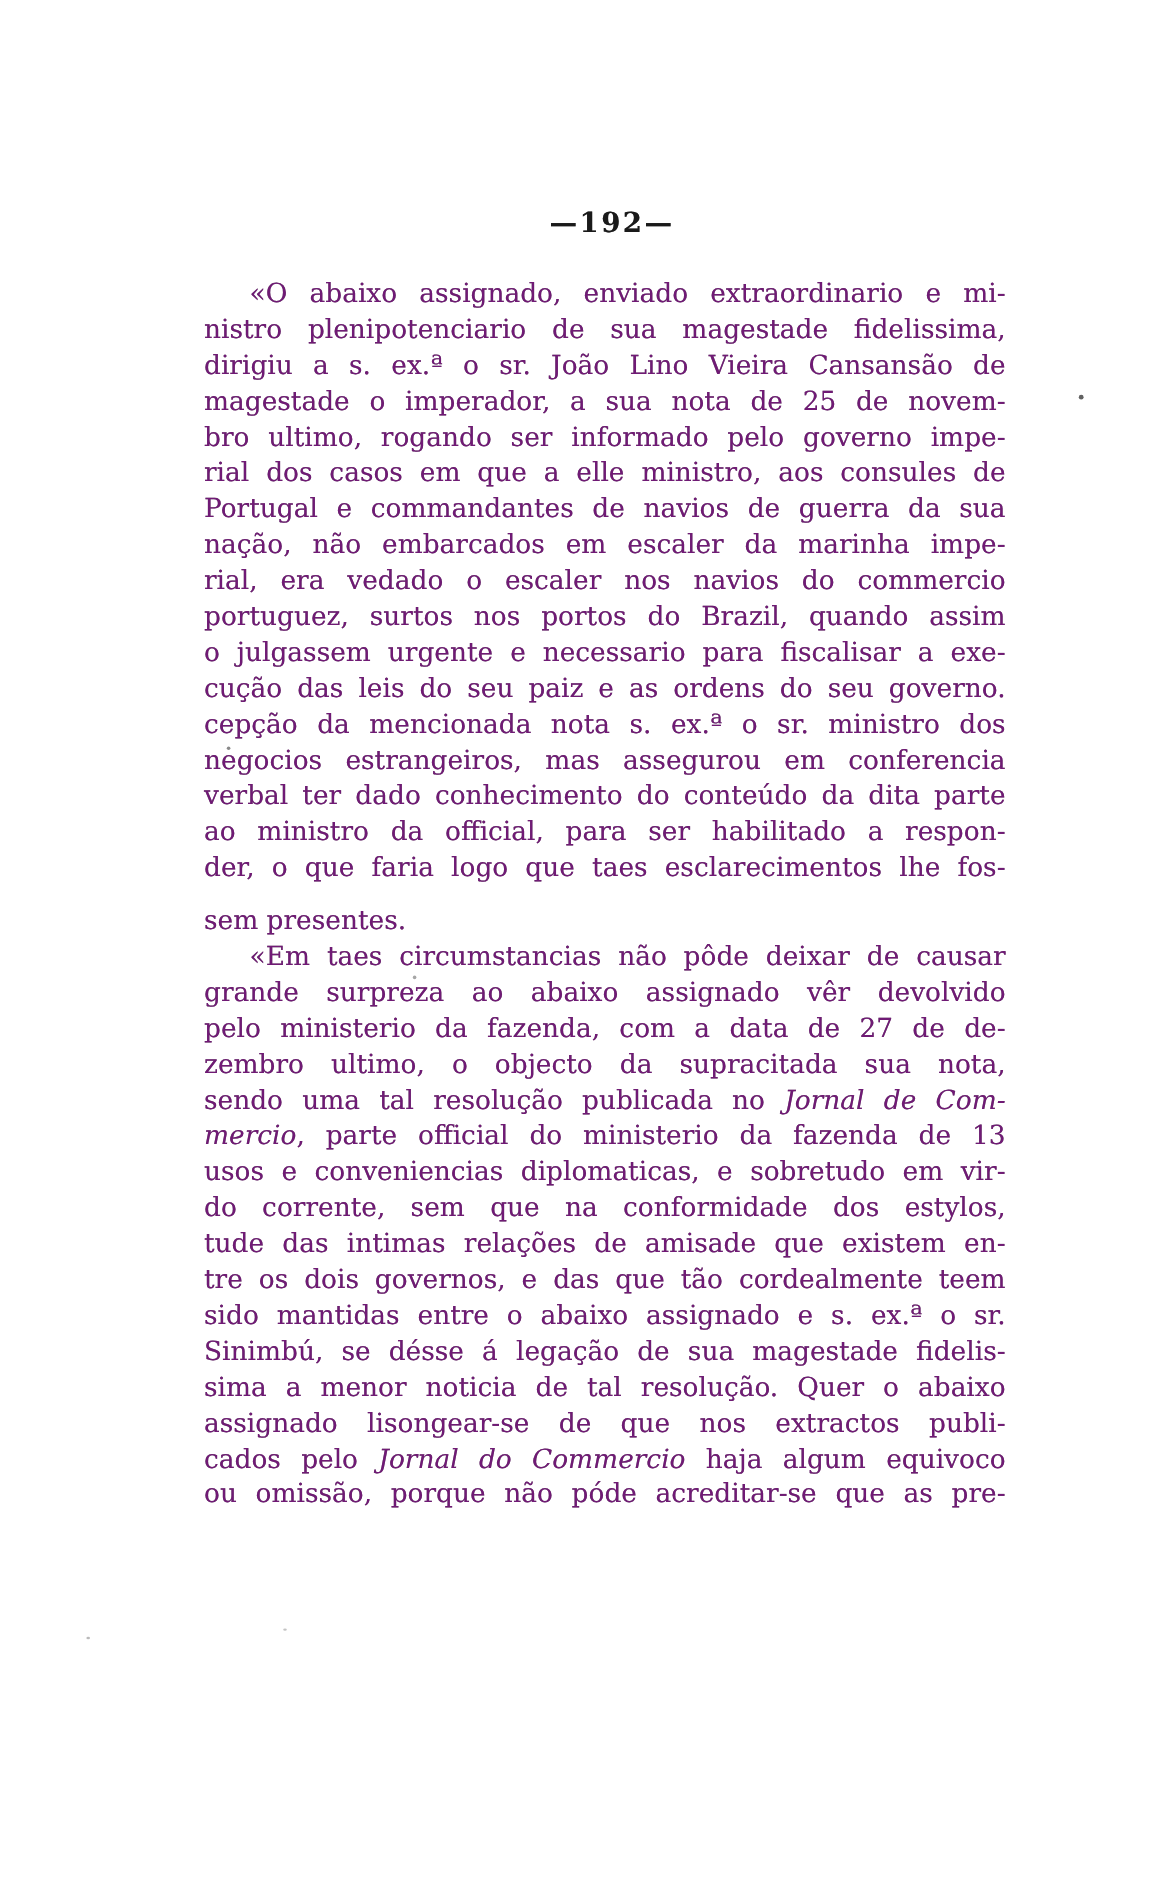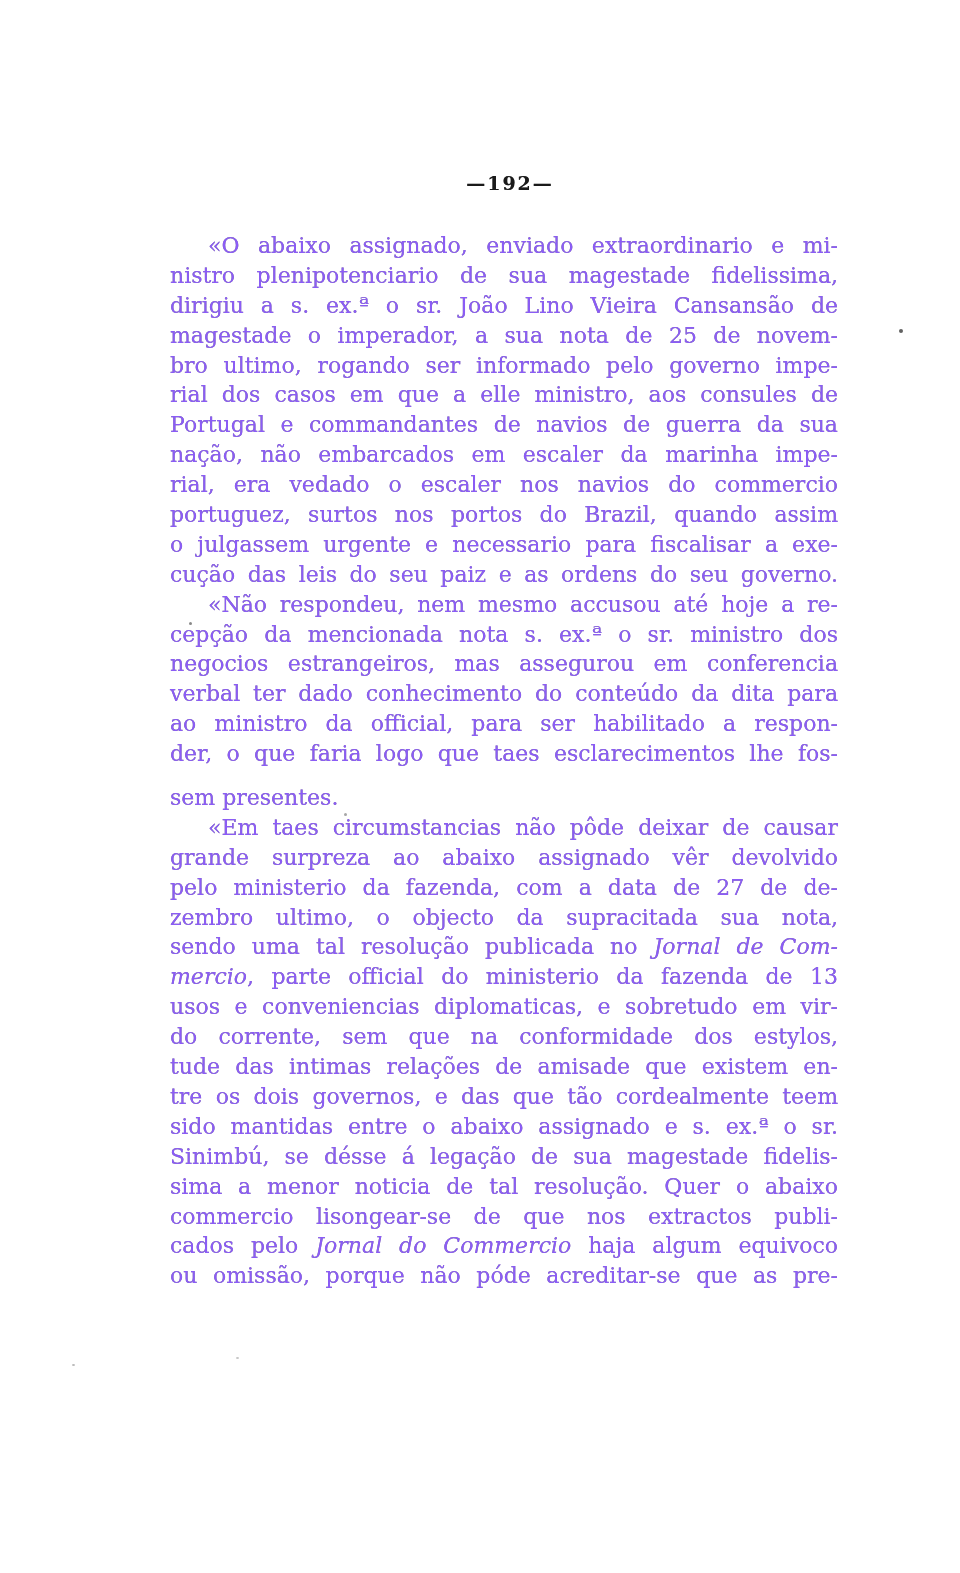--- a/index.html
+++ b/index.html
@@ -12,32 +12,32 @@
     overflow: hidden;
   }
   .page {
     position: absolute; inset: 0;
     background: #ffffff;
   }
   .page-header {
     position: absolute;
     left: 176px; top: 172px; width: 668px;
     text-align: center;
-    font-size: 19px;
+    font-size: 23px;
     font-weight: bold;
     letter-spacing: 2px;
     color: #1a1a1a;
     text-shadow: 0 0 0.5px rgba(0,0,0,0.55);
   }
   .text-block {
     position: absolute;
     left: 170px; top: 231px; width: 668px;
     font-size: 22px;
     line-height: 29.9px;
-    color: #8b5cf6;
+    color: #701a75;
     text-shadow: 0 0 0.5px rgba(0,0,0,0.5);
   }
   .line {
     height: 29.9px;
     text-align: justify;
     text-align-last: justify;
     overflow: visible;
   }
   .line.indent { padding-left: 38px; }
   .line.no-just { text-align-last: left; margin-top: 14px; }
@@ -60,41 +60,40 @@
       <div class="line"><span class="seg">dirigiu a s. ex.ª o sr. João Lino Vieira Cansansão de</span></div>
       <div class="line"><span class="seg">magestade o imperador, a sua nota de 25 de novem-</span></div>
       <div class="line"><span class="seg">bro ultimo, rogando ser informado pelo governo impe-</span></div>
       <div class="line"><span class="seg">rial dos casos em que a elle ministro, aos consules de</span></div>
       <div class="line"><span class="seg">Portugal e commandantes de navios de guerra da sua</span></div>
       <div class="line"><span class="seg">nação, não embarcados em escaler da marinha impe-</span></div>
       <div class="line"><span class="seg">rial, era vedado o escaler nos navios do commercio</span></div>
       <div class="line"><span class="seg">portuguez, surtos nos portos do Brazil, quando assim</span></div>
       <div class="line"><span class="seg">o julgassem urgente e necessario para fiscalisar a exe-</span></div>
       <div class="line"><span class="seg">cução das leis do seu paiz e as ordens do seu governo.</span></div>
-      <div class="line indent"><span class="seg">«Não respondeu, nem mesmo accusou até hoje a re-</span></div>
       <div class="line"><span class="seg">cepção da mencionada nota s. ex.ª o sr. ministro dos</span></div>
       <div class="line"><span class="seg">negocios estrangeiros, mas assegurou em conferencia</span></div>
-      <div class="line"><span class="seg">verbal ter dado conhecimento do conteúdo da dita para</span></div>
+      <div class="line"><span class="seg">verbal ter dado conhecimento do conteúdo da dita parte</span></div>
       <div class="line"><span class="seg">ao ministro da official, para ser habilitado a respon-</span></div>
       <div class="line"><span class="seg">der, o que faria logo que taes esclarecimentos lhe fos-</span></div>
       <div class="line no-just"><span class="seg">sem presentes.</span></div>
       <div class="line indent"><span class="seg">«Em taes circumstancias não pôde deixar de causar</span></div>
       <div class="line"><span class="seg">grande surpreza ao abaixo assignado vêr devolvido</span></div>
       <div class="line"><span class="seg">pelo ministerio da fazenda, com a data de 27 de de-</span></div>
       <div class="line"><span class="seg">zembro ultimo, o objecto da supracitada sua nota,</span></div>
       <div class="line"><span class="seg">sendo uma tal resolução publicada no </span><span class="seg italic">Jornal de Com-</span></div>
       <div class="line"><span class="seg italic">mercio</span><span class="seg">, parte official do ministerio da fazenda de 13</span></div>
       <div class="line"><span class="seg">usos e conveniencias diplomaticas, e sobretudo em vir-</span></div>
       <div class="line"><span class="seg">do corrente, sem que na conformidade dos estylos,</span></div>
       <div class="line"><span class="seg">tude das intimas relações de amisade que existem en-</span></div>
       <div class="line"><span class="seg">tre os dois governos, e das que tão cordealmente teem</span></div>
       <div class="line"><span class="seg">sido mantidas entre o abaixo assignado e s. ex.ª o sr.</span></div>
       <div class="line"><span class="seg">Sinimbú, se désse á legação de sua magestade fidelis-</span></div>
       <div class="line"><span class="seg">sima a menor noticia de tal resolução. Quer o abaixo</span></div>
-      <div class="line"><span class="seg">commercio lisongear-se de que nos extractos publi-</span></div>
+      <div class="line"><span class="seg">assignado lisongear-se de que nos extractos publi-</span></div>
       <div class="line"><span class="seg">cados pelo </span><span class="seg italic">Jornal do Commercio</span><span class="seg"> haja algum equivoco</span></div>
       <div class="line"><span class="seg">ou omissão, porque não póde acreditar-se que as pre-</span></div>
     </div>
 
   <div>
       <div class="speck" style="left: 899px; top: 329px; width: 4px; height: 4px; opacity: 0.8;"></div>
       <div class="speck" style="left: 189px; top: 622px; width: 3px; height: 3px; opacity: 0.6;"></div>
       <div class="speck" style="left: 344px; top: 813px; width: 3px; height: 3px; opacity: 0.45;"></div>
       <div class="speck" style="left: 72px; top: 1364px; width: 3px; height: 2px; opacity: 0.35;"></div>
       <div class="speck" style="left: 236px; top: 1357px; width: 3px; height: 2px; opacity: 0.3;"></div>

